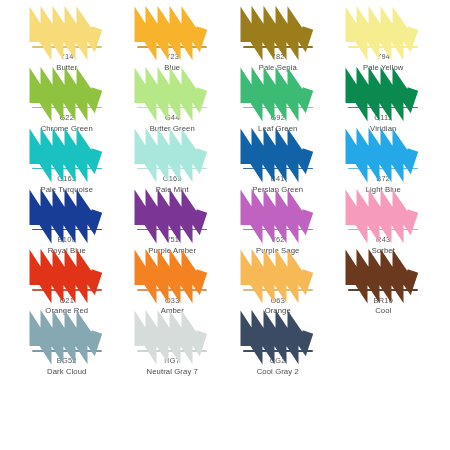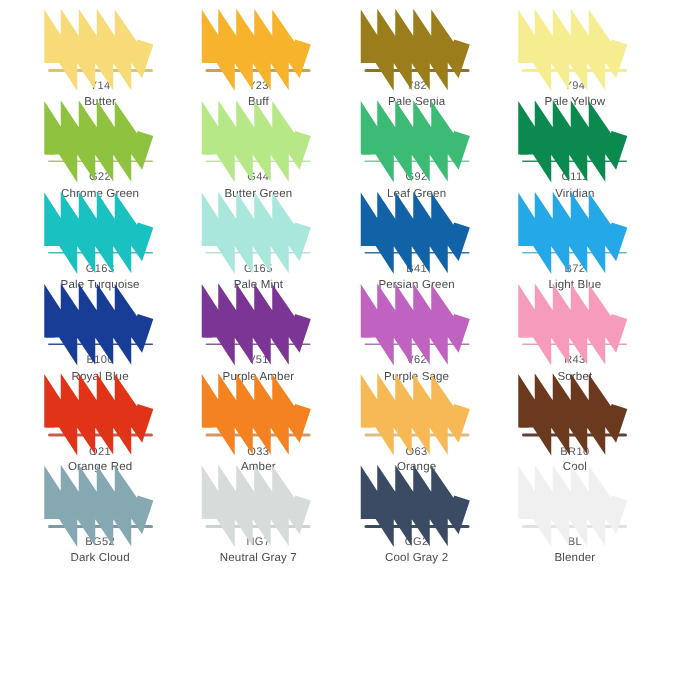--- a/index.html
+++ b/index.html
@@ -94,21 +94,21 @@
       </div>
       <div class="swatch-cell">
         <div class="swatch-mark-wrap">
           <svg viewBox="0 0 76 30" preserveAspectRatio="xMidYMid meet">
             <rect x="1.5" y="12" width="6" height="14" fill="#f7b32b"></rect>
             <path d="M 6 26 L 6 9 L 17 26 L 17 8 L 29 26 L 29 8 L 41 26 L 41 8 L 53 26 L 53 8 L 64 24 L 68 12" fill="none" stroke-linecap="butt" stroke-linejoin="miter" stroke-width="11" stroke="#f7b32b"></path>
           </svg>
         </div>
         <div class="swatch-underline" style="background: rgb(207, 162, 74);"></div>
         <div class="swatch-code">Y23</div>
-        <div class="swatch-name">Buff</div>
+        <div class="swatch-name">Blue</div>
       </div>
       <div class="swatch-cell">
         <div class="swatch-mark-wrap">
           <svg viewBox="0 0 76 30" preserveAspectRatio="xMidYMid meet">
             <rect x="1.5" y="12" width="6" height="14" fill="#9b7d1b"></rect>
             <path d="M 6 26 L 6 9 L 17 26 L 17 8 L 29 26 L 29 8 L 41 26 L 41 8 L 53 26 L 53 8 L 64 24 L 68 12" fill="none" stroke-linecap="butt" stroke-linejoin="miter" stroke-width="11" stroke="#9b7d1b"></path>
           </svg>
         </div>
         <div class="swatch-underline" style="background: rgb(138, 116, 38);"></div>
         <div class="swatch-code">Y82</div>
@@ -326,26 +326,15 @@
       <div class="swatch-cell">
         <div class="swatch-mark-wrap">
           <svg viewBox="0 0 76 30" preserveAspectRatio="xMidYMid meet">
             <rect x="1.5" y="12" width="6" height="14" fill="#3b4b63"></rect>
             <path d="M 6 26 L 6 9 L 17 26 L 17 8 L 29 26 L 29 8 L 41 26 L 41 8 L 53 26 L 53 8 L 64 24 L 68 12" fill="none" stroke-linecap="butt" stroke-linejoin="miter" stroke-width="11" stroke="#3b4b63"></path>
           </svg>
         </div>
         <div class="swatch-underline" style="background: rgb(63, 77, 96);"></div>
         <div class="swatch-code">CG2</div>
         <div class="swatch-name">Cool Gray 2</div>
-      </div>
-      <div class="swatch-cell">
-        <div class="swatch-mark-wrap">
-          <svg viewBox="0 0 76 30" preserveAspectRatio="xMidYMid meet">
-            <rect x="1.5" y="12" width="6" height="14" fill="#f3f3f3"></rect>
-            <path d="M 6 26 L 6 9 L 17 26 L 17 8 L 29 26 L 29 8 L 41 26 L 41 8 L 53 26 L 53 8 L 64 24 L 68 12" fill="none" stroke-linecap="butt" stroke-linejoin="miter" stroke-width="11" stroke="#f0f0f0"></path>
-          </svg>
-        </div>
-        <div class="swatch-underline" style="background: rgb(226, 226, 226);"></div>
-        <div class="swatch-code">BL</div>
-        <div class="swatch-name">Blender</div>
       </div>
     </div>
 </div>
 
 </body></html>

